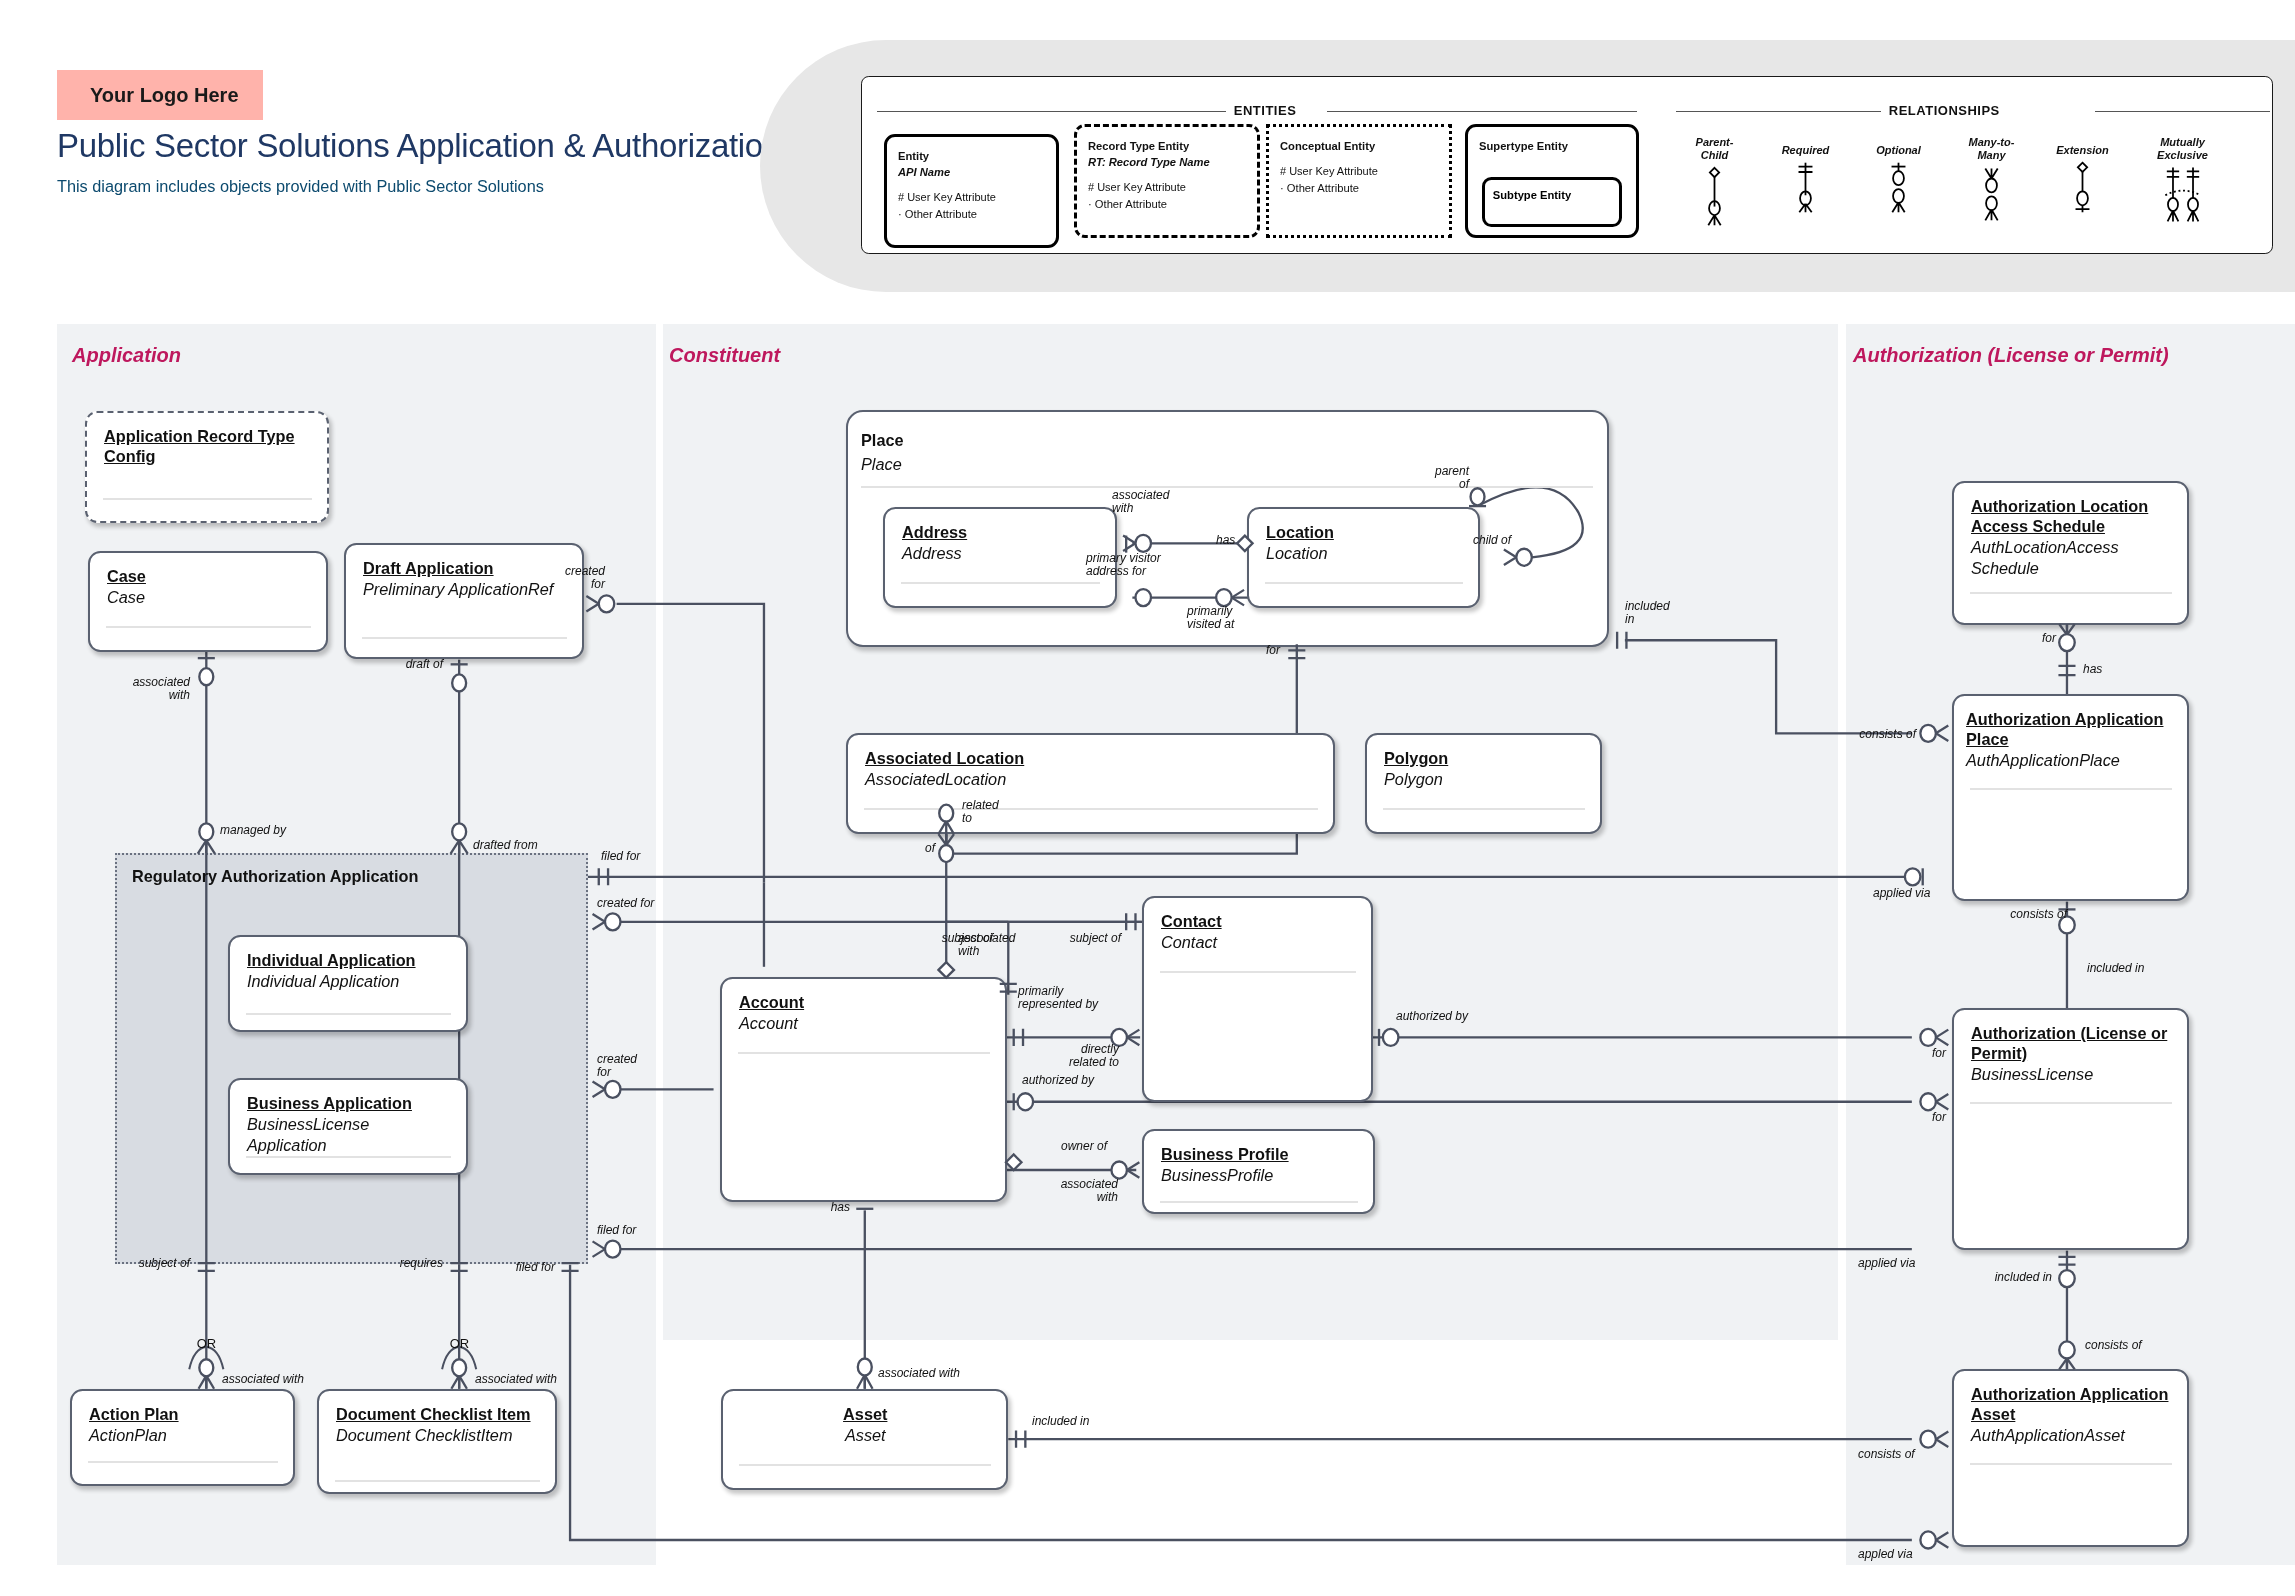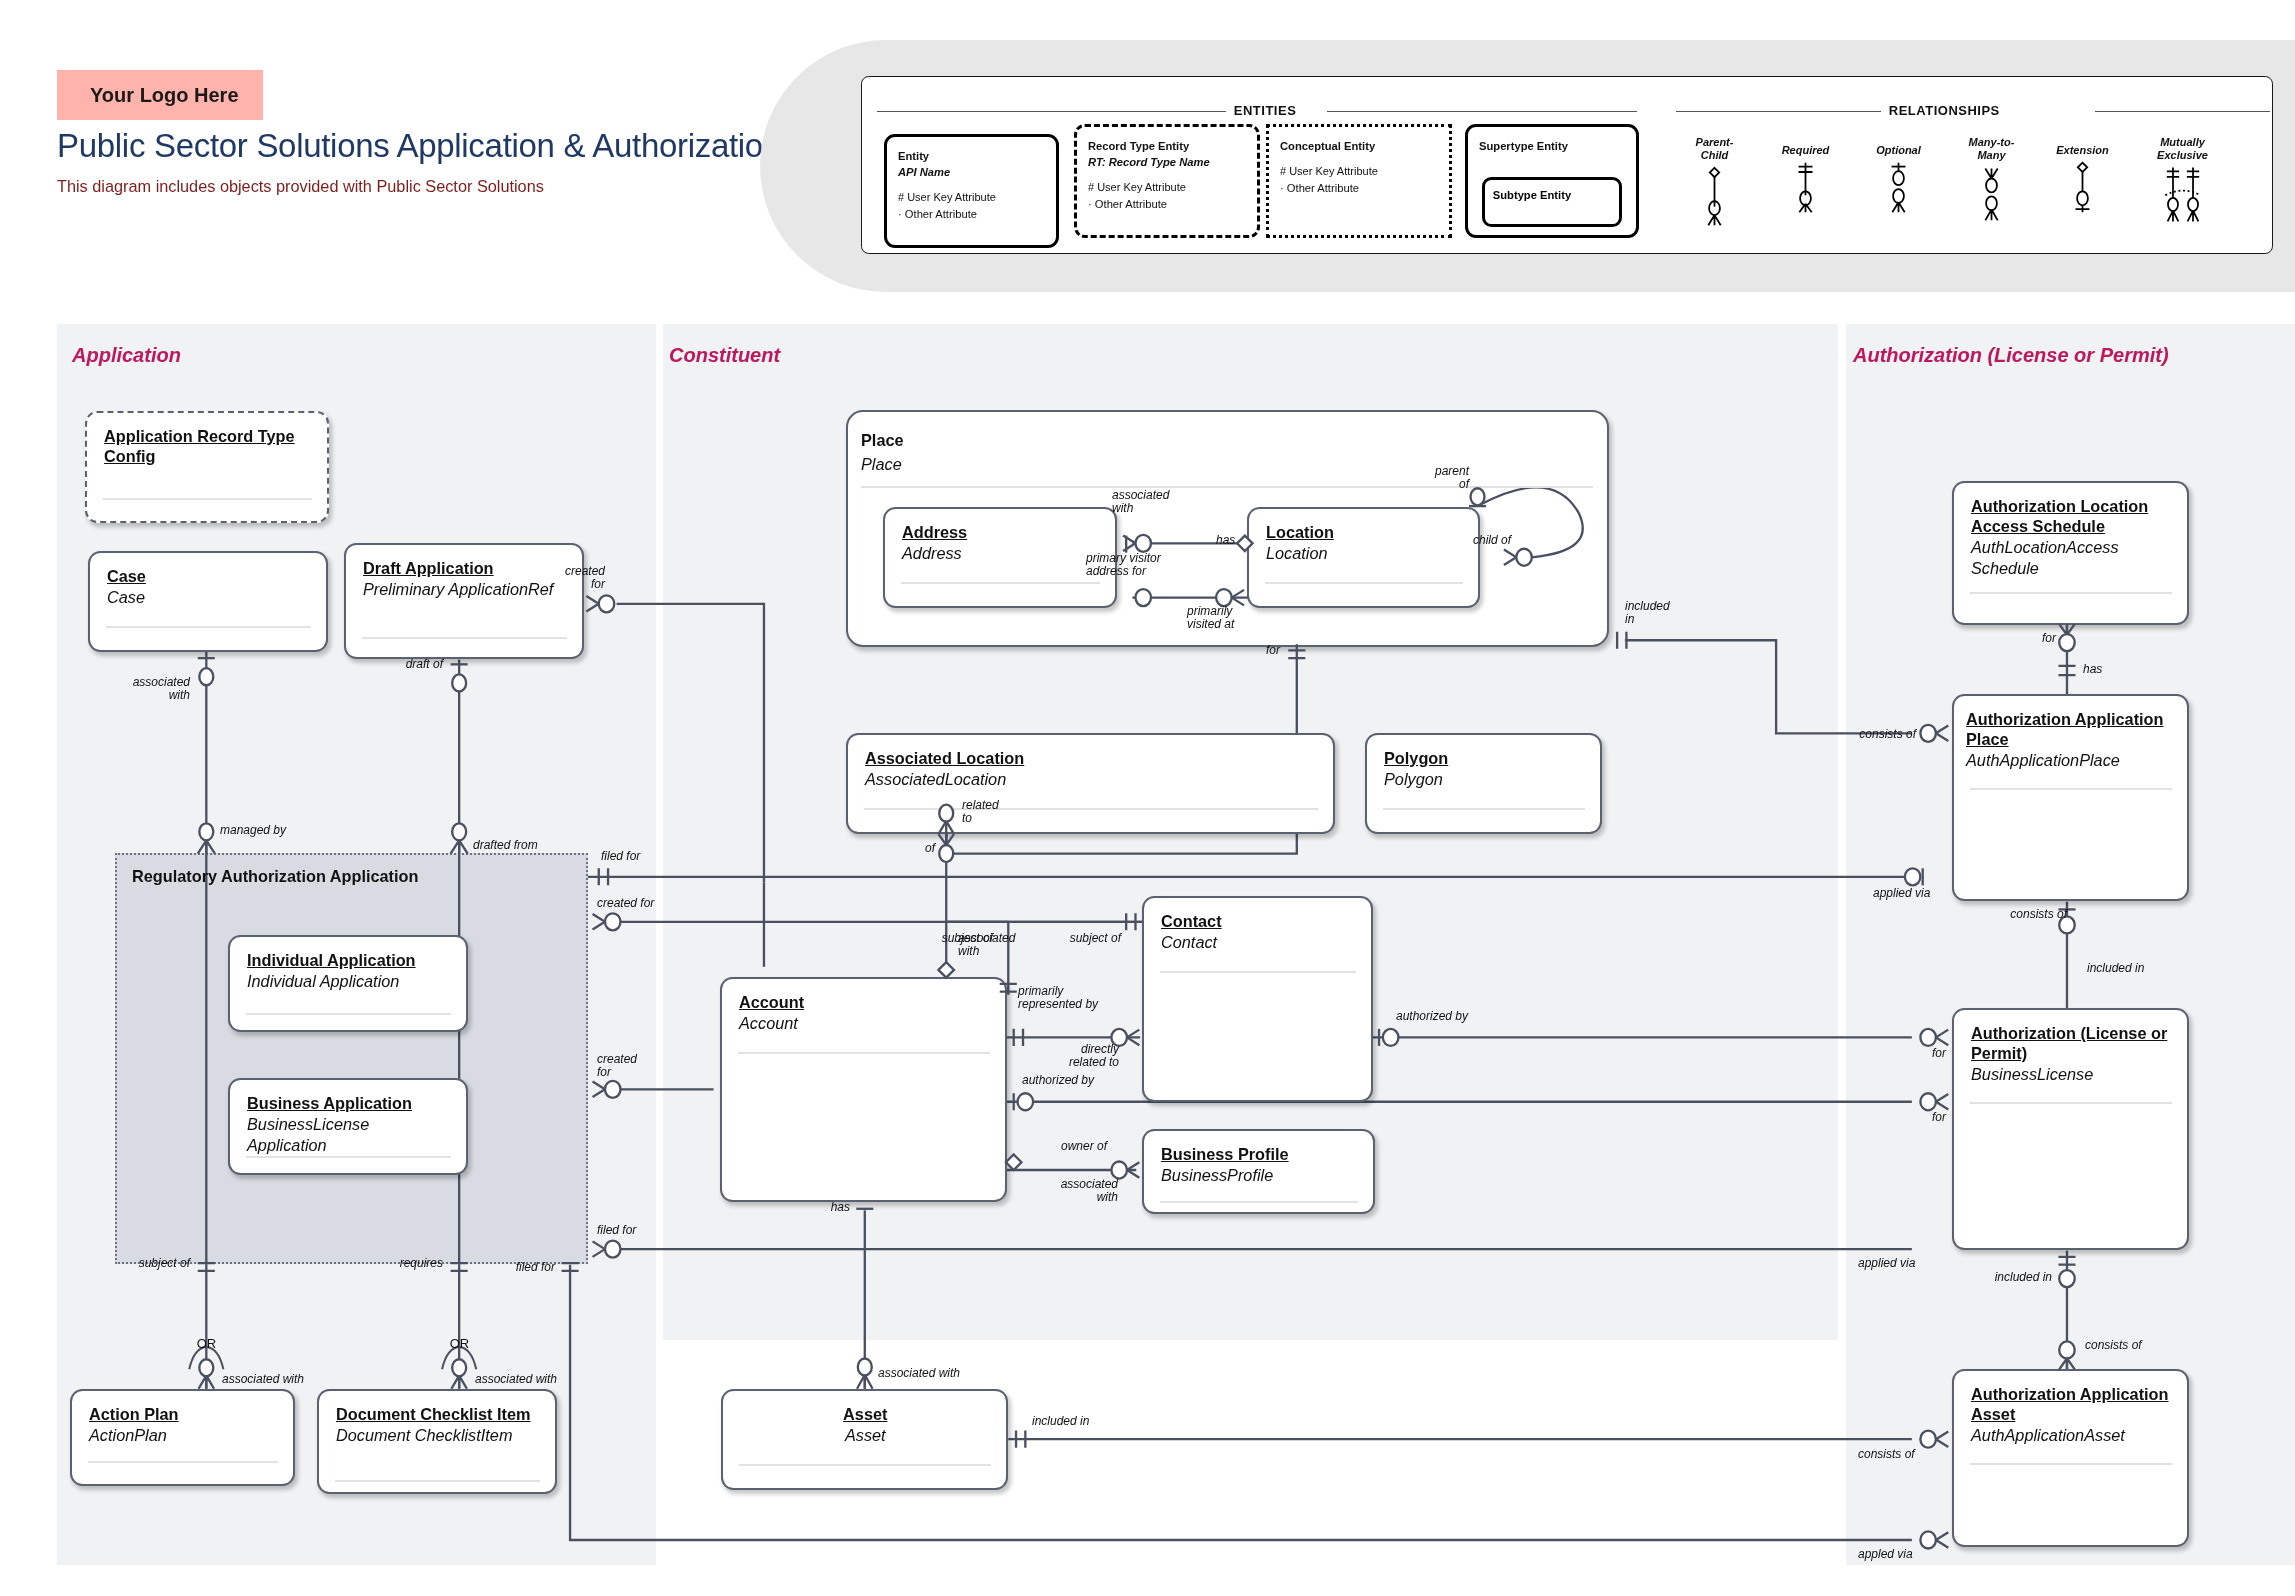--- a/index.html
+++ b/index.html
@@ -16,21 +16,21 @@
     position:absolute; left:57px; top:70px; width:206px; height:50px;
     background:#FFB3AB; display:flex; align-items:center; padding-left:33px;
     font-size:20px; font-weight:700; color:#1a1a1a;
   }
   #page-title {
     position:absolute; left:57px; top:127px; width:776px;
     font-size:33px; color:#1F3864; font-weight:400; letter-spacing:-0.3px;
   }
   #page-subtitle {
     position:absolute; left:57px; top:177px; width:776px;
-    font-size:16.3px; color:#7f1d1d; font-weight:400;
+    font-size:16.3px; color:#0c4a6e; font-weight:400;
   }
   
   #legend-shell {
     position:absolute; left:760px; top:40px; width:1536px; height:252px;
     background:#E7E7E7;
     border-top-left-radius:140px; border-bottom-left-radius:140px;
   }
   #legend-card {
     position:absolute; left:861px; top:76px; width:1412px; height:178px;
     background:#ffffff; border:1.2px solid #1a1a1a; border-radius:7.8px;

